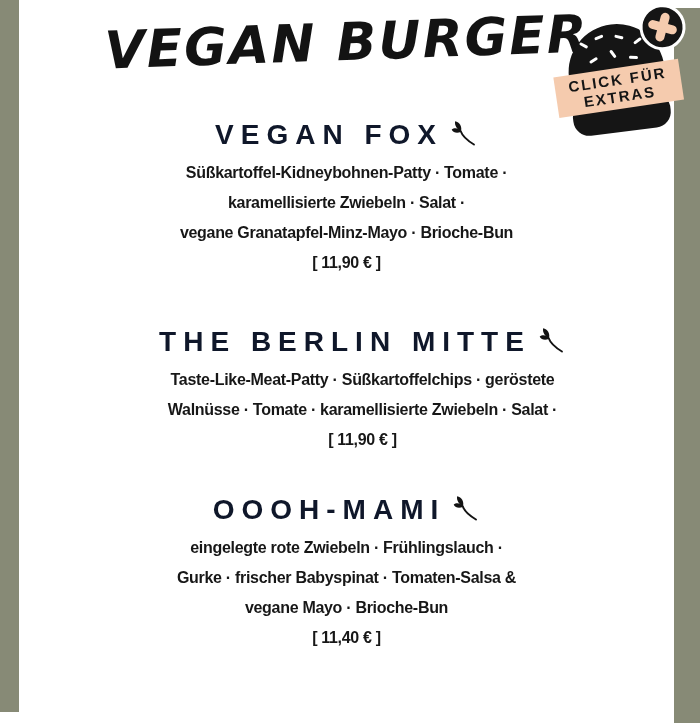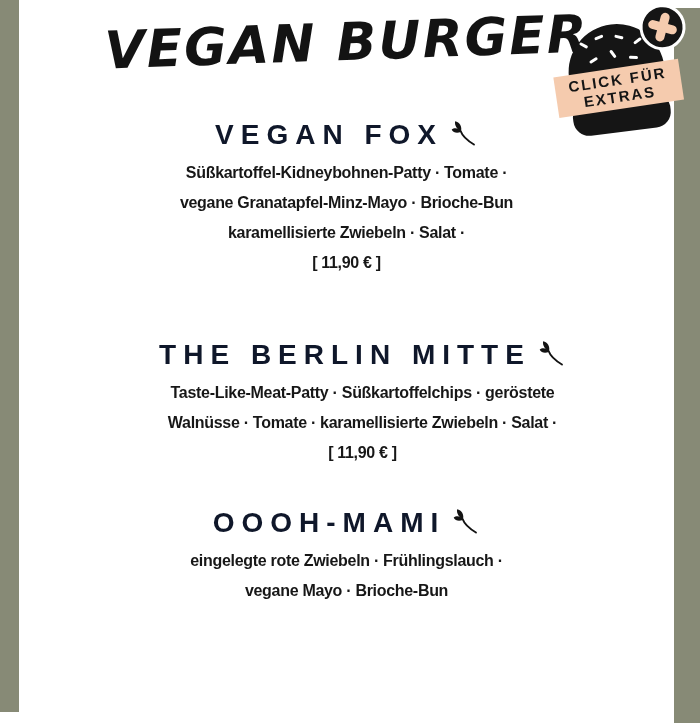--- a/index.html
+++ b/index.html
@@ -29,21 +29,21 @@
     font-style:italic;
     font-weight:bold;
     font-size:52px;
     line-height:72px;
     letter-spacing:2px;
     transform:rotate(-2deg);
     color:#131313;
     white-space:nowrap;
   }
   .section-1 { margin-top:40px; }
-  .section-2 { margin-top:60px;padding-left:32px; }
+  .section-2 { margin-top:47px;padding-left:32px; }
   .section-3 { margin-top:38px; }
   .item-name {
     font-size:28px;
     font-weight:bold;
     letter-spacing:7px;
     line-height:34px;
     margin-bottom:6px;
     color:#0f172a;
     white-space:nowrap;
   }
@@ -134,22 +134,22 @@
 
   <h1 class="page-title">VEGAN BURGER</h1>
 
   <div class="section-1">
     <h2 class="item-name"><span>VEGAN FOX</span><span class="leaf"><svg viewBox="0 0 32 32">
             <path d="M28 27 C22 24 14.5 20 11.3 12.5" stroke="#131313" stroke-width="2.3" fill="none" stroke-linecap="round"></path>
             <path d="M11.3 12.5 C6.5 10.5 3.2 5.5 3.8 1 C9.2 1.8 12.6 6.5 11.6 12.5 Z" fill="#131313"></path>
             <path d="M11.3 13.3 C7.3 15.5 2.5 15 0.4 11.2 C4 7.6 9.6 9.3 11.8 12.8 Z" fill="#131313"></path>
           </svg></span></h2>
     <div class="desc-line">Süßkartoffel-Kidneybohnen-Patty · Tomate ·</div>
+    <div class="desc-line">karamellisierte Zwiebeln · Salat ·</div>
     <div class="desc-line">vegane Granatapfel-Minz-Mayo · Brioche-Bun</div>
-    <div class="desc-line">karamellisierte Zwiebeln · Salat ·</div>
     <div class="price">[ 11,90 € ]</div>
   </div>
 
   <div class="section-2">
     <h2 class="item-name"><span>THE BERLIN MITTE</span><span class="leaf"><svg viewBox="0 0 32 32">
             <path d="M28 27 C22 24 14.5 20 11.3 12.5" stroke="#131313" stroke-width="2.3" fill="none" stroke-linecap="round"></path>
             <path d="M11.3 12.5 C6.5 10.5 3.2 5.5 3.8 1 C9.2 1.8 12.6 6.5 11.6 12.5 Z" fill="#131313"></path>
             <path d="M11.3 13.3 C7.3 15.5 2.5 15 0.4 11.2 C4 7.6 9.6 9.3 11.8 12.8 Z" fill="#131313"></path>
           </svg></span></h2>
     <div class="desc-line">Taste-Like-Meat-Patty · Süßkartoffelchips · geröstete</div>
@@ -157,21 +157,23 @@
     <div class="price">[ 11,90 € ]</div>
   </div>
 
   <div class="section-3">
     <h2 class="item-name"><span>OOOH-MAMI</span><span class="leaf"><svg viewBox="0 0 32 32">
             <path d="M28 27 C22 24 14.5 20 11.3 12.5" stroke="#131313" stroke-width="2.3" fill="none" stroke-linecap="round"></path>
             <path d="M11.3 12.5 C6.5 10.5 3.2 5.5 3.8 1 C9.2 1.8 12.6 6.5 11.6 12.5 Z" fill="#131313"></path>
             <path d="M11.3 13.3 C7.3 15.5 2.5 15 0.4 11.2 C4 7.6 9.6 9.3 11.8 12.8 Z" fill="#131313"></path>
           </svg></span></h2>
     <div class="desc-line">eingelegte rote Zwiebeln · Frühlingslauch ·</div>
+    <div class="desc-line">Gurke · frischer Babyspinat · Tomaten-Salsa &amp;</div>
     <div class="desc-line">vegane Mayo · Brioche-Bun</div>
+    <div class="price">[ 11,40 € ]</div>
   </div>
 
 </div>
 
 <div class="extras-badge">
   <div class="bun-top">
     <span class="seed s1"></span>
     <span class="seed s2"></span>
     <span class="seed s3"></span>
     <span class="seed s4"></span>

